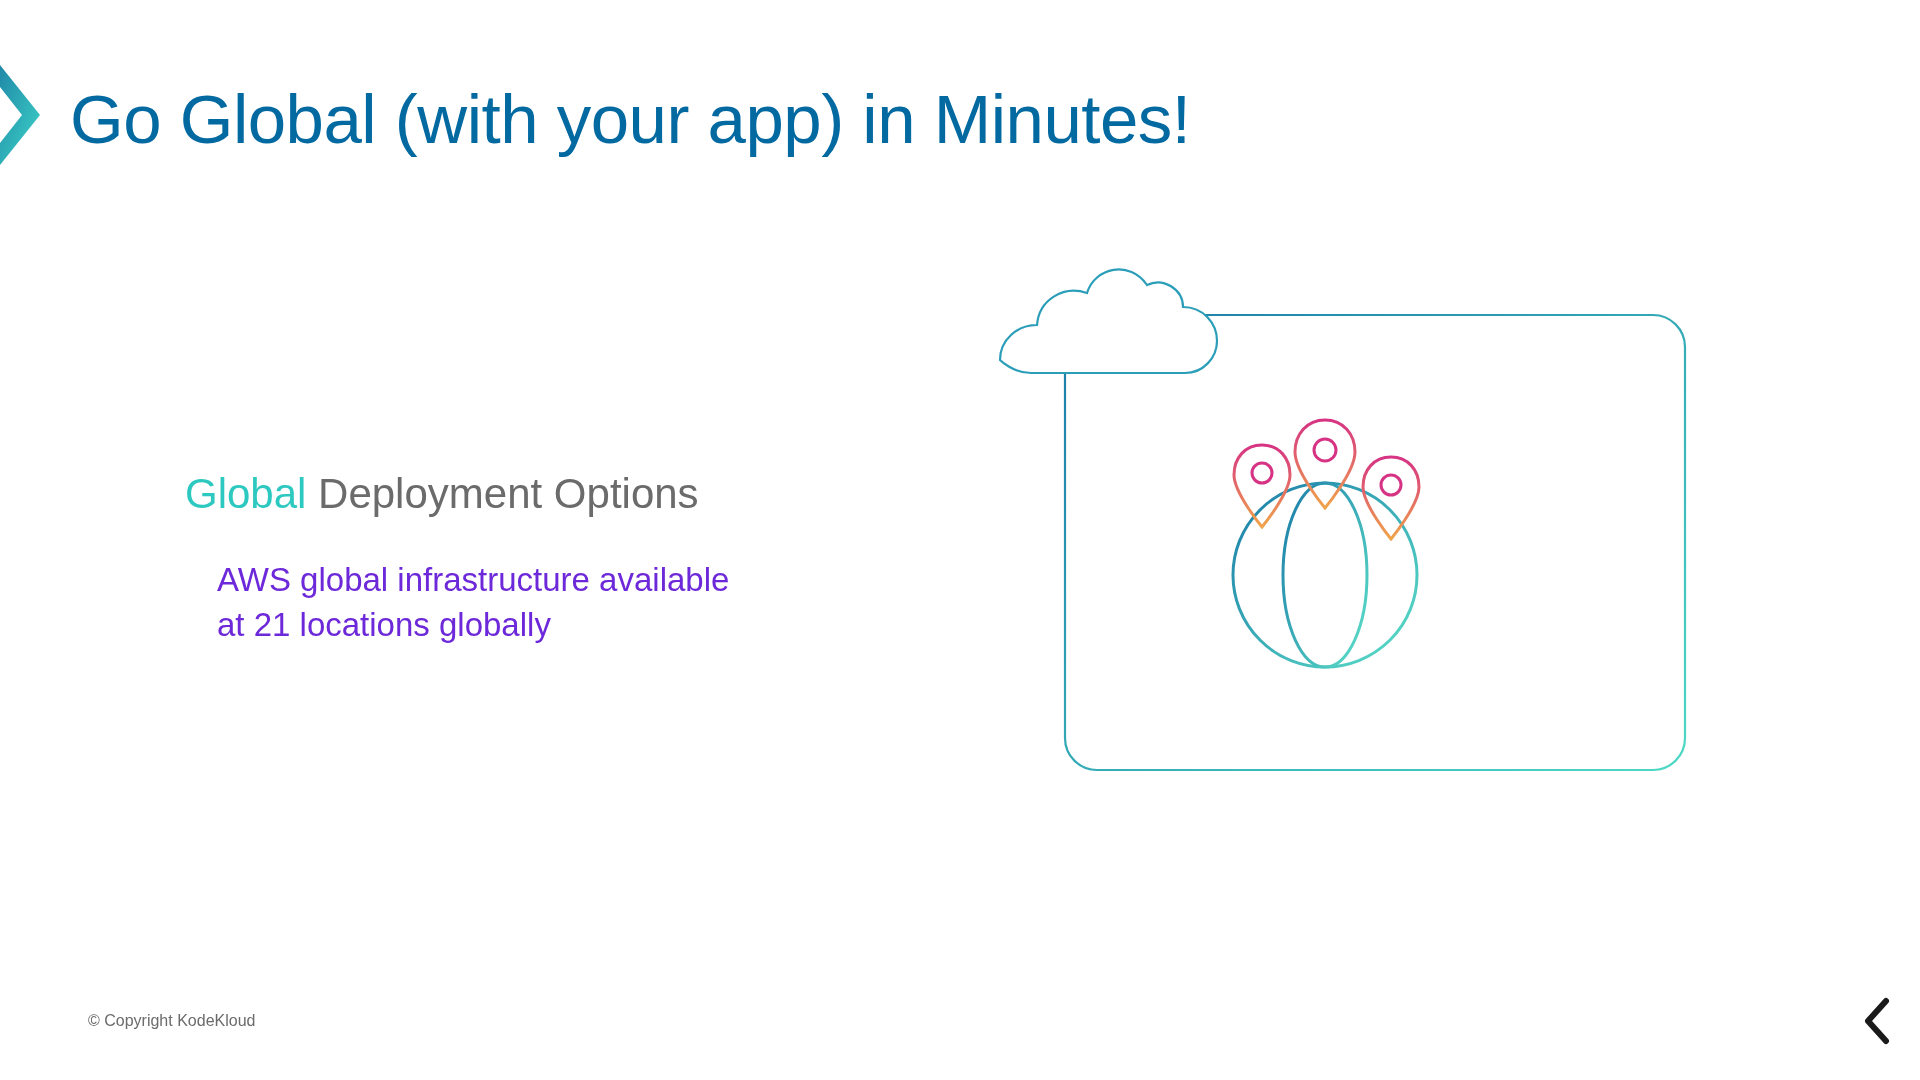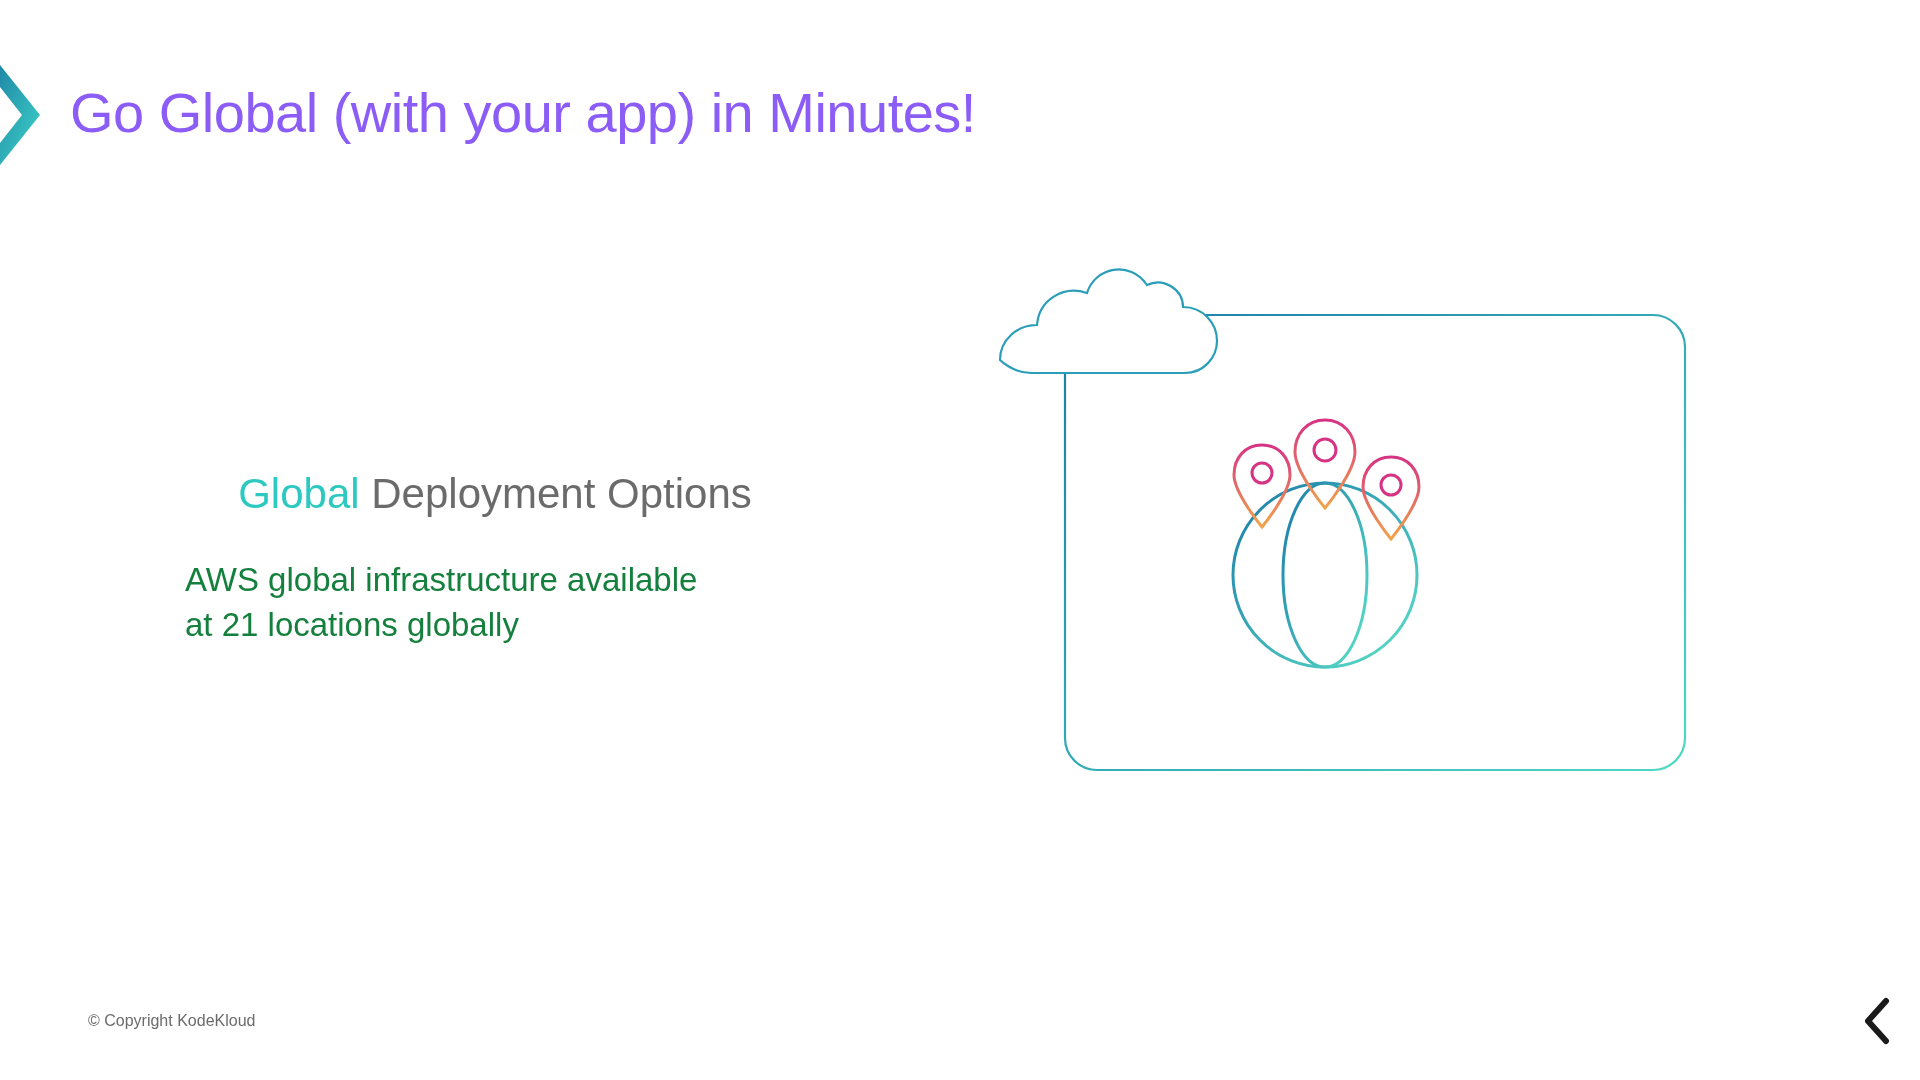--- a/index.html
+++ b/index.html
@@ -13,47 +13,47 @@
     }
     .header-arrow {
       position: absolute;
       top: 65px;
       left: 0;
     }
     .slide-title {
       position: absolute;
       top: 80px;
       left: 70px;
-      font-size: 56px;
+      font-size: 69px;
       font-weight: 400;
-      color: #8b5cf6;
+      color: #0369a1;
       letter-spacing: -0.5px;
     }
     .content-left {
       position: absolute;
       top: 470px;
       left: 185px;
       width: 620px;
     }
     .subtitle {
       font-size: 42px;
       font-weight: 400;
       color: #6b6b6b;
       margin-bottom: 40px;
-      text-align: center;
     }
     .subtitle-accent {
       color: #2dc9c0;
       font-weight: 400;
     }
     .description {
       font-size: 33px;
       font-weight: 400;
-      color: #15803d;
+      color: #6d28d9;
       line-height: 1.35;
+      margin-left: 32px;
     }
     .illustration-container {
       position: absolute;
       top: 255px;
       left: 955px;
       width: 740px;
       height: 520px;
     }
     .copyright {
       position: absolute;

